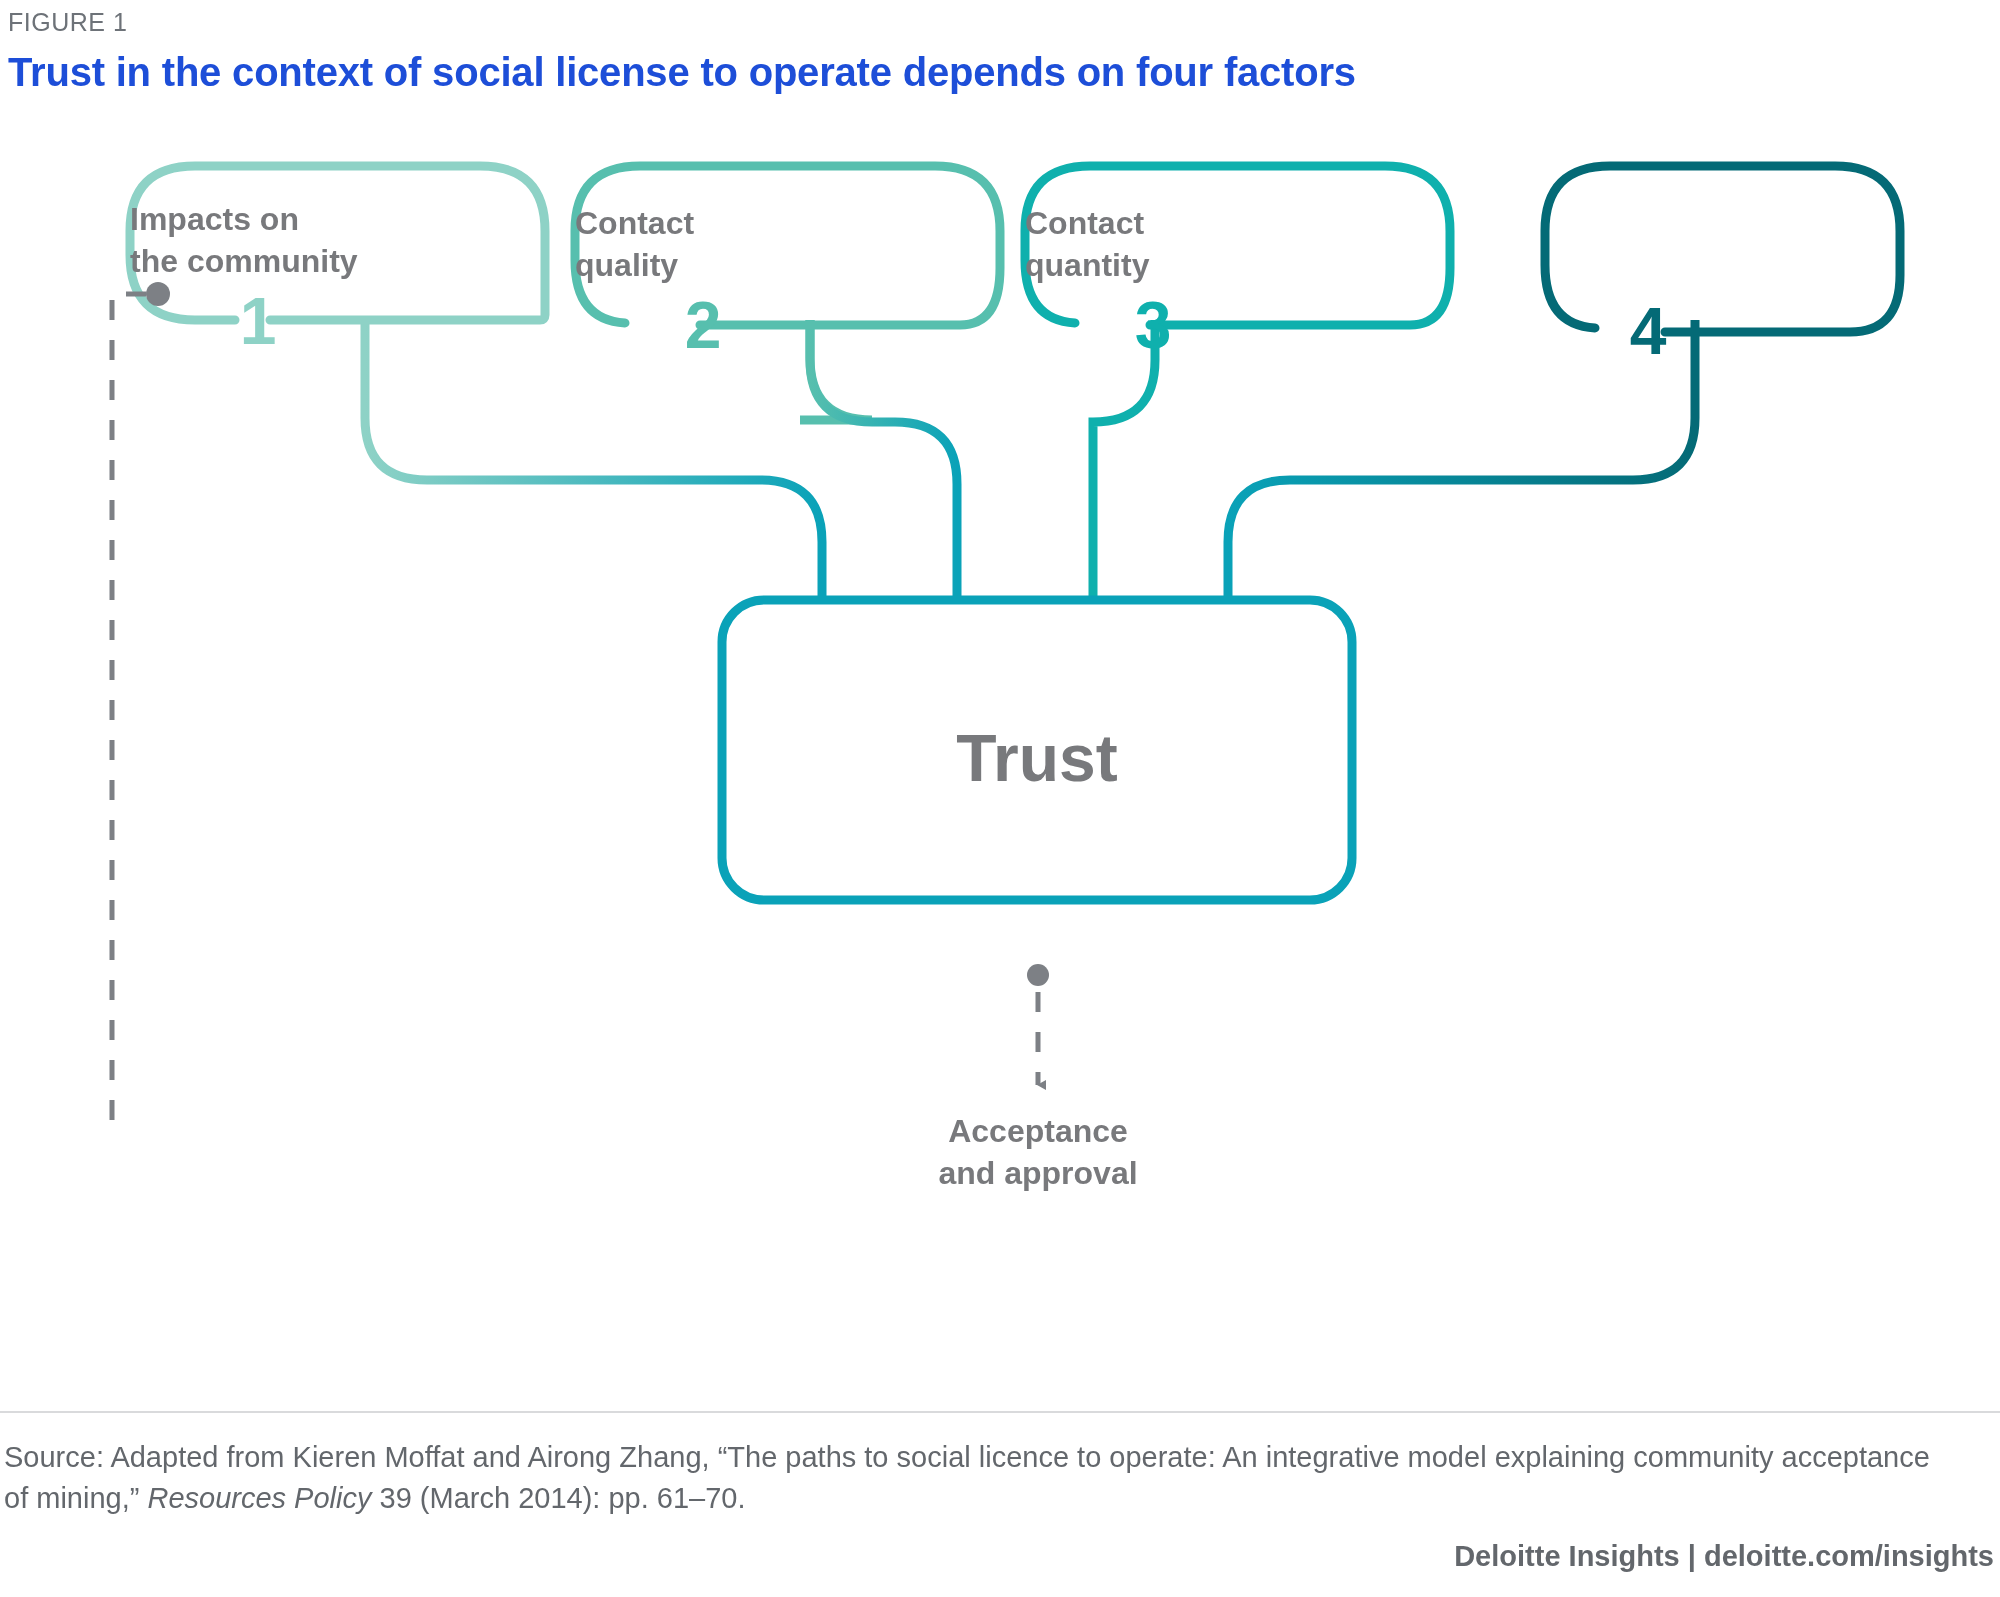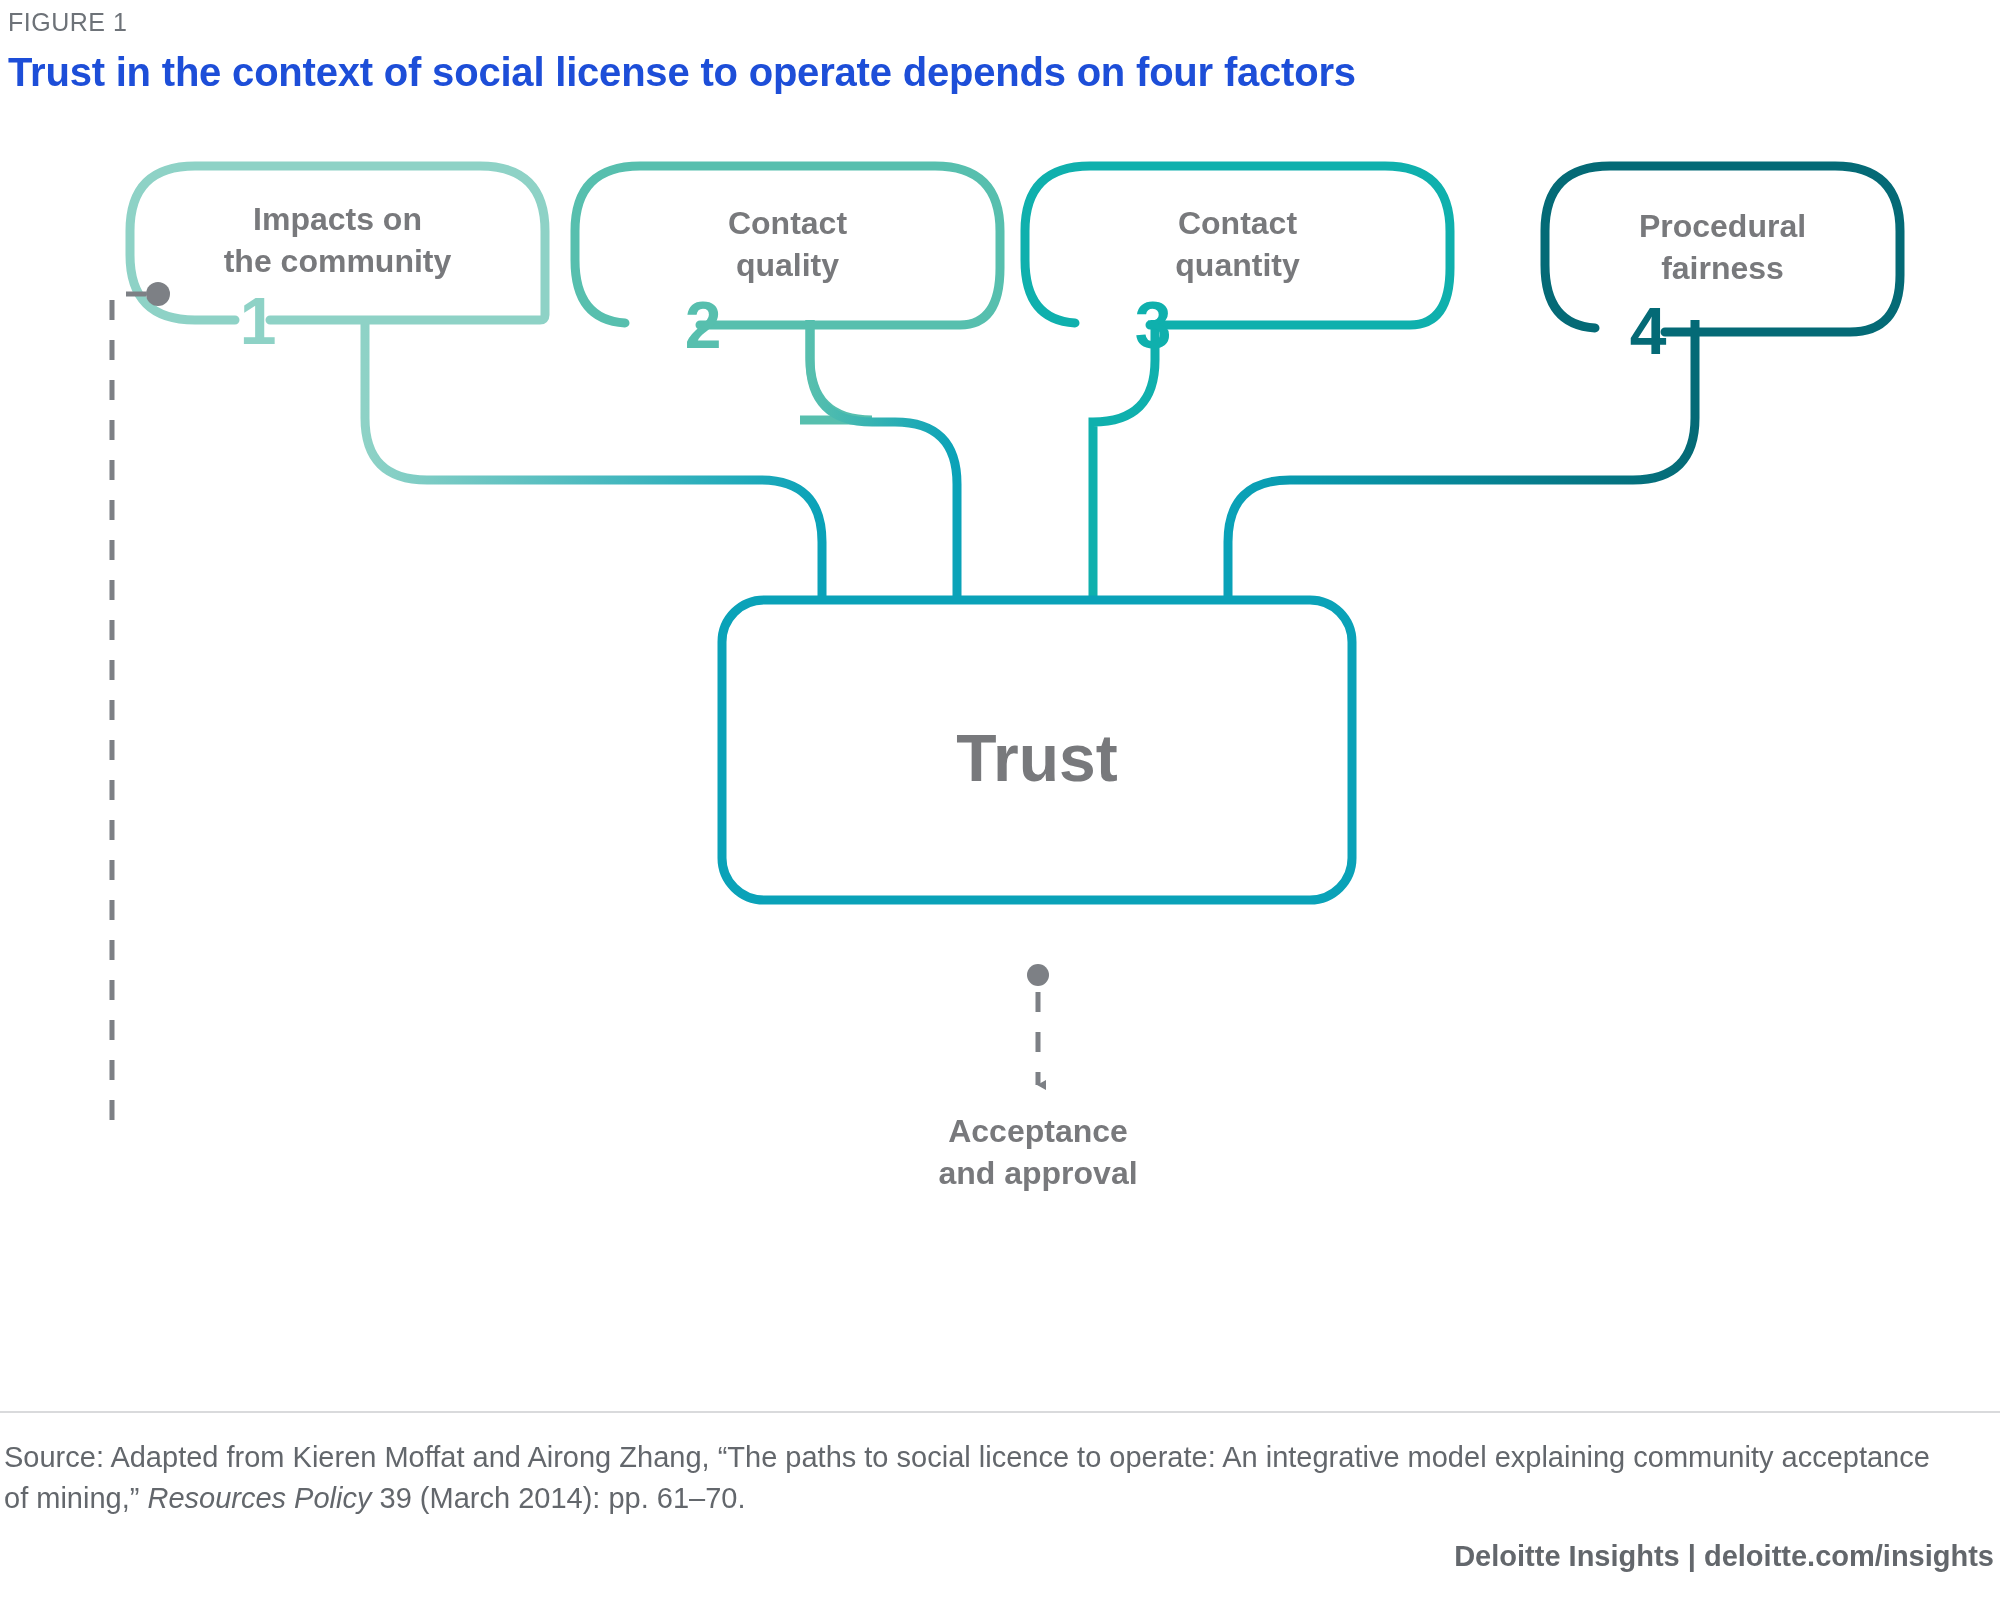--- a/index.html
+++ b/index.html
@@ -48,21 +48,21 @@
     position: absolute;
     left: 0; top: 0;
     width: 2000px;
     height: 1000px;
     display: block;
   }
 
   
   .factor-label {
     position: absolute;
-    text-align: center;
+    text-align: left;
     font-size: 32px;
     font-weight: bold;
     color: #78797c;
     line-height: 1.32;
     white-space: pre-line;
     pointer-events: none;
   }
   .factor-number {
     position: absolute;
     font-size: 66px;
@@ -200,22 +200,20 @@
   <div class="factor-number" style="left:228px; top:168px; width:60px; color:#8ed2c6;">1</div>
 
   <div class="factor-label" style="left:575px; top:82px; width:425px;">Contact
 quality</div>
   <div class="factor-number" style="left:673px; top:172px; width:60px; color:#57bfae;">2</div>
 
   <div class="factor-label" style="left:1025px; top:82px; width:425px;">Contact
 quantity</div>
   <div class="factor-number" style="left:1123px; top:172px; width:60px; color:#0fb0ad;">3</div>
 
-  <div class="factor-label" style="left:1545px; top:85px; width:355px;">Procedural
-fairness</div>
   <div class="factor-number" style="left:1618px; top:178px; width:60px; color:#046a76;">4</div>
 
   <div id="trust-label" style="left:722px; top:600px; width:630px;">Trust</div>
 
   <div id="acceptance-label" style="left:848px; top:990px; width:380px;">Acceptance
 and approval</div>
 </div>
 
 <div id="footer-rule"></div>
 

